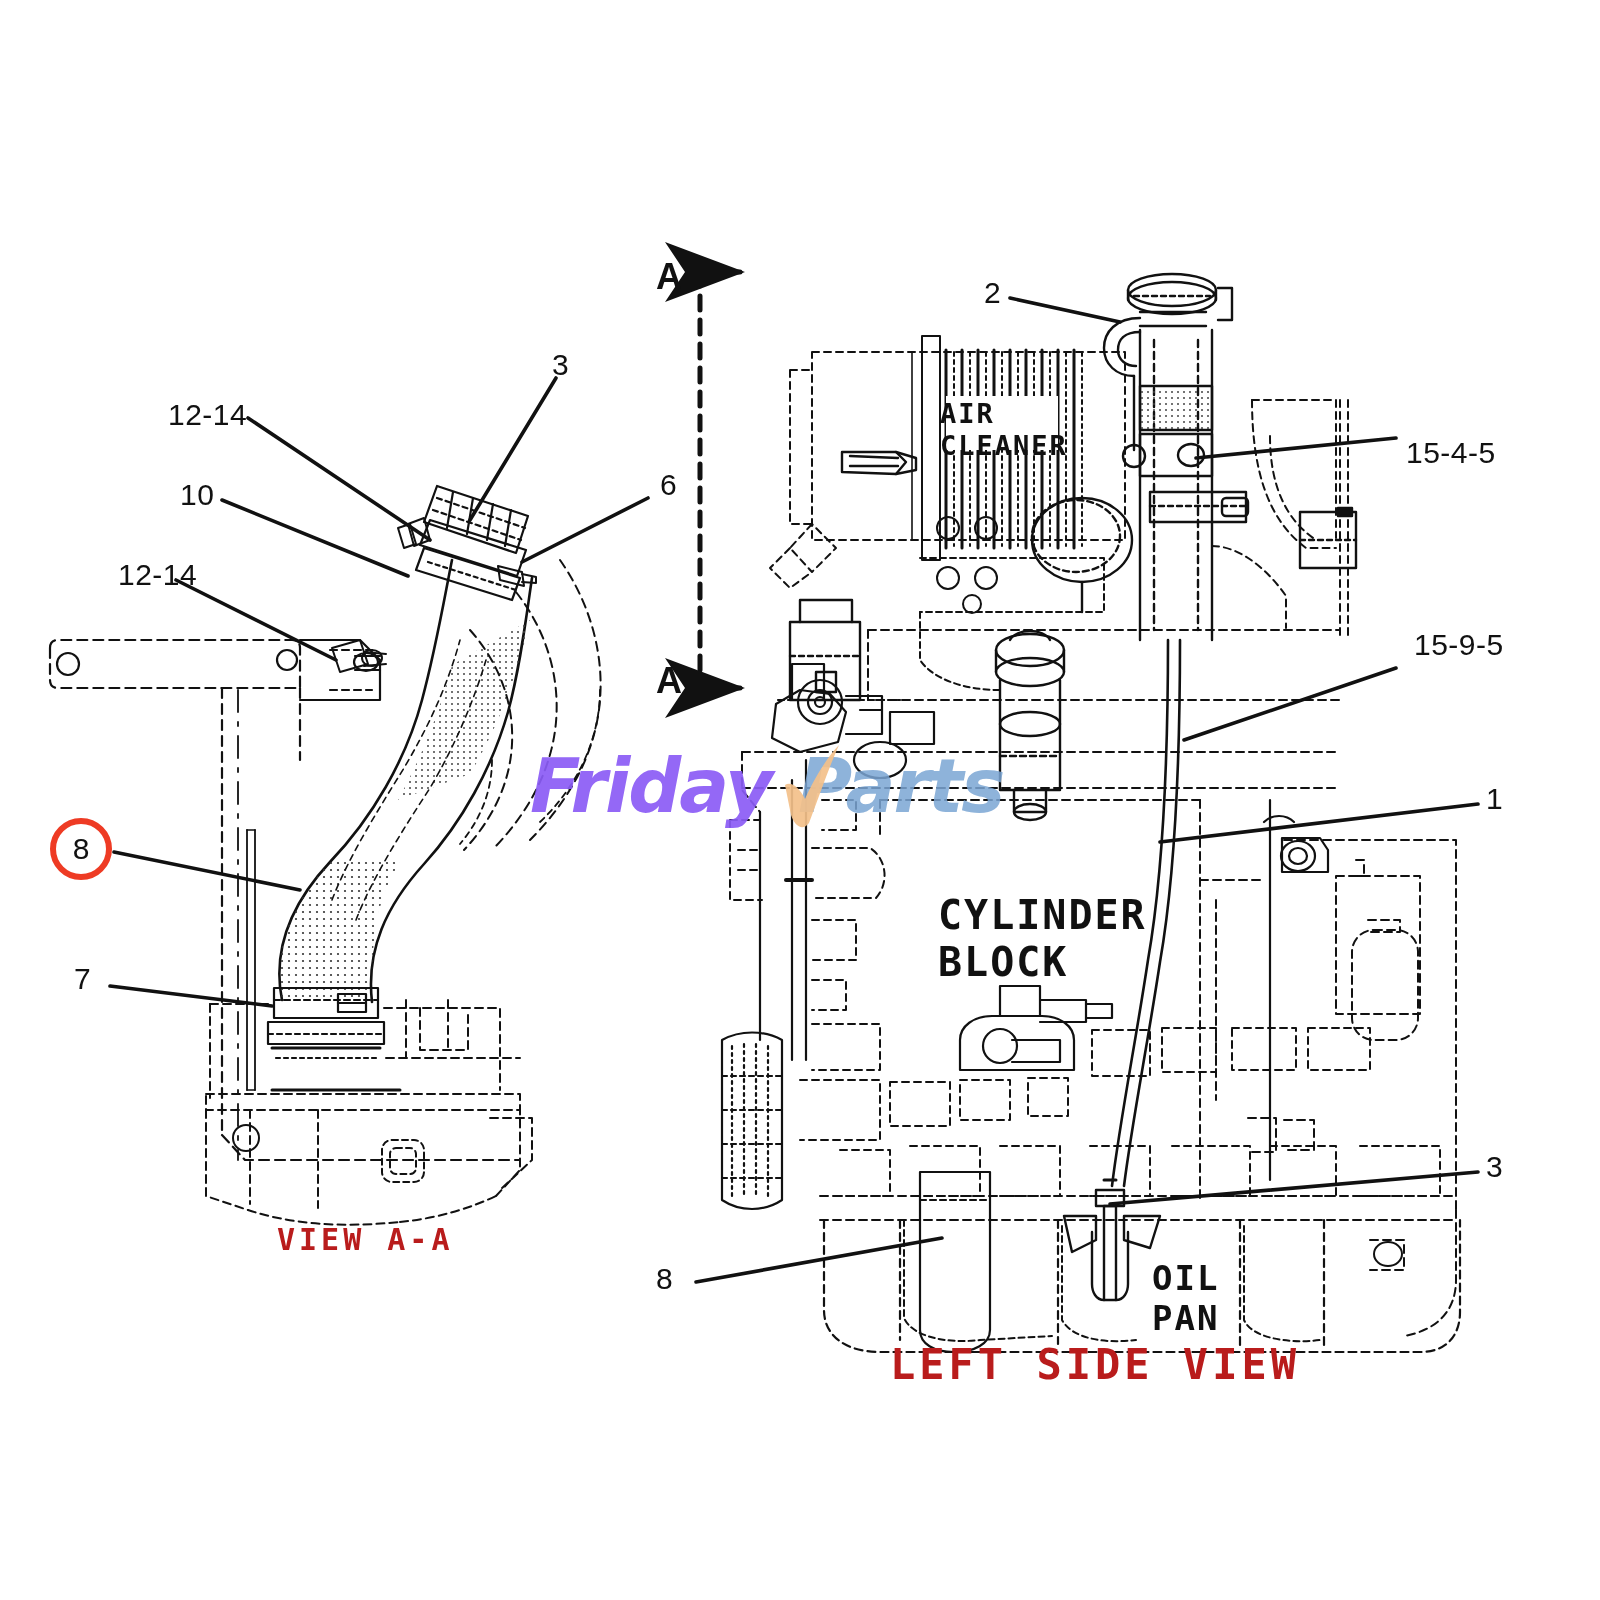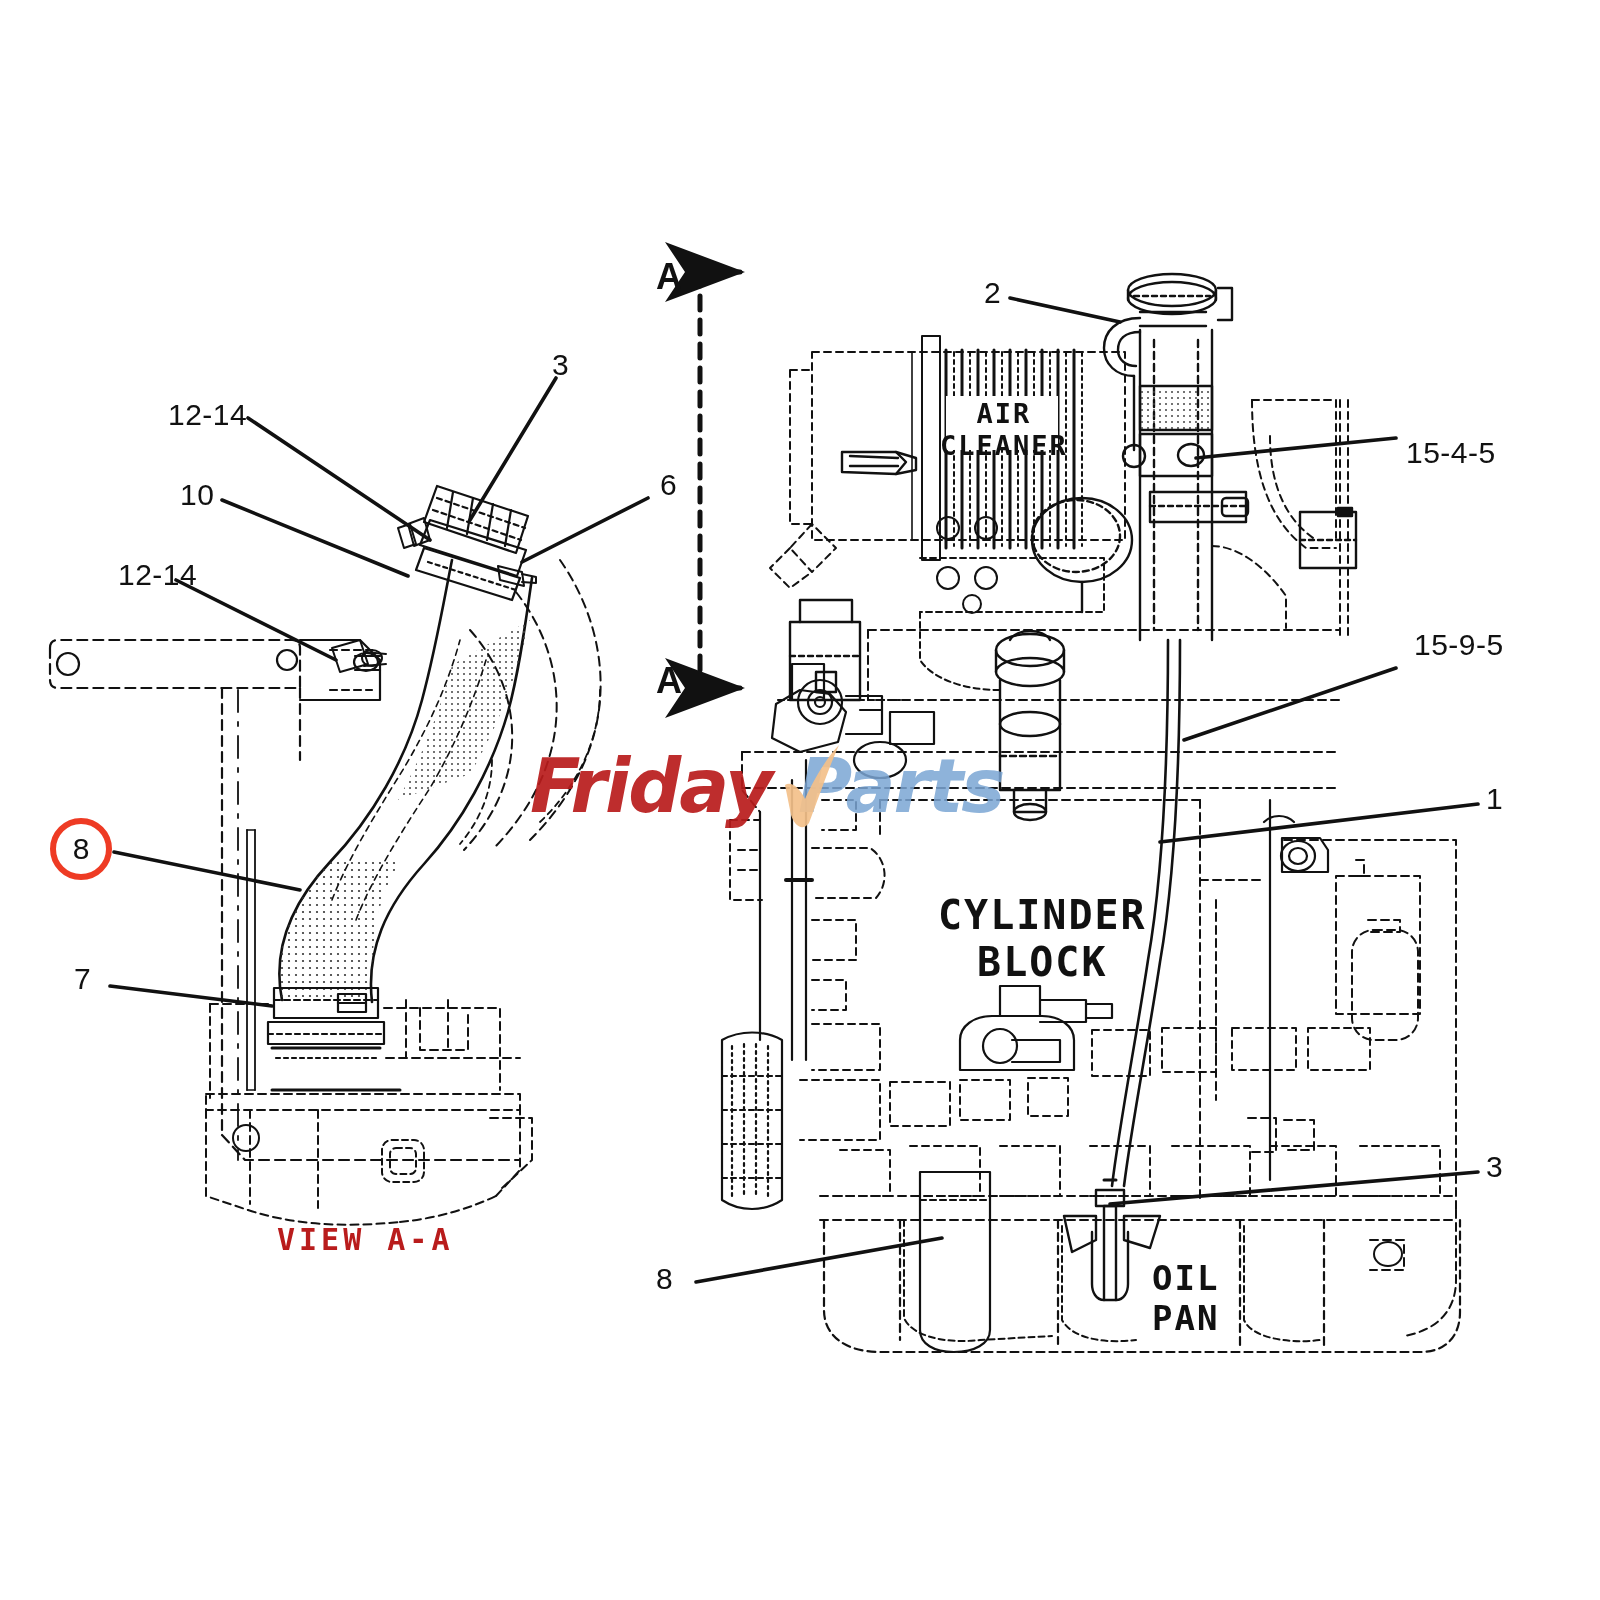--- a/index.html
+++ b/index.html
@@ -8,30 +8,30 @@
        font-family:"Liberation Sans",sans-serif;}
   #stage{position:relative;width:1600px;height:1600px;background:#fff;}
   svg.layer{position:absolute;left:0;top:0;width:1600px;height:1600px;}
   .callout{position:absolute;font-family:"Liberation Sans",sans-serif;
            font-size:30px;color:#111;letter-spacing:0.5px;white-space:nowrap;}
   .callout-circled{position:absolute;width:62px;height:62px;border:6px solid #ee3b24;
            border-radius:50%;box-sizing:border-box;display:flex;align-items:center;
            justify-content:center;font-size:30px;color:#111;
            font-family:"Liberation Sans",sans-serif;}
   .dlabel{position:absolute;font-family:"DejaVu Sans Mono","Liberation Mono",monospace;
-          font-weight:bold;color:#111;white-space:nowrap;text-align:center;line-height:1.18;}
+          font-weight:bold;color:#111;white-space:nowrap;line-height:1.18;}
   .viewcap{position:absolute;font-family:"DejaVu Sans Mono","Liberation Mono",monospace;
            font-weight:bold;color:#b91c1c;white-space:nowrap;letter-spacing:4px;}
   .secmark{position:absolute;font-family:"Liberation Sans",sans-serif;
            font-weight:bold;font-size:36px;color:#111;}
   #wm{position:absolute;left:530px;top:735px;width:470px;height:105px;
       pointer-events:none;}
   #wm .wtxt{position:absolute;left:0;top:8px;font-family:"DejaVu Sans",sans-serif;
       font-weight:bold;font-style:italic;font-size:74px;letter-spacing:-2px;
-      color:#b91c1c;opacity:.92;}
+      color:#8b5cf6;opacity:.92;}
   #wm .wtxt2{position:absolute;left:268px;top:8px;font-family:"DejaVu Sans",sans-serif;
       font-weight:bold;font-style:italic;font-size:74px;letter-spacing:-2px;
       color:#7ba6d4;opacity:.85;}
   #wm .wcheck{position:absolute;left:235px;top:6px;width:80px;height:92px;}
 </style>
 </head>
 <body>
 
 <div id="stage">
 
@@ -476,20 +476,21 @@
     <div>CYLINDER</div>
     <div>BLOCK</div>
   </div>
 
   <div class="dlabel" style="left:1152px;top:1258px;font-size:34px;letter-spacing:2px;">
     <div>OIL</div>
     <div>PAN</div>
   </div>
 
   <div class="viewcap" style="left:277px;top:1222px;font-size:30px;">VIEW A-A</div>
+  <div class="viewcap" style="left:890px;top:1340px;font-size:42px;">LEFT SIDE VIEW</div>
 
   <div class="callout" style="left:168px;top:398px;">12-14</div>
   <div class="callout" style="left:180px;top:478px;">10</div>
   <div class="callout" style="left:118px;top:558px;">12-14</div>
   <div class="callout" style="left:552px;top:348px;">3</div>
   <div class="callout" style="left:660px;top:468px;">6</div>
 
   <div class="callout-circled" style="left:50px;top:818px;">8</div>
 
   <div class="callout" style="left:74px;top:962px;">7</div>

